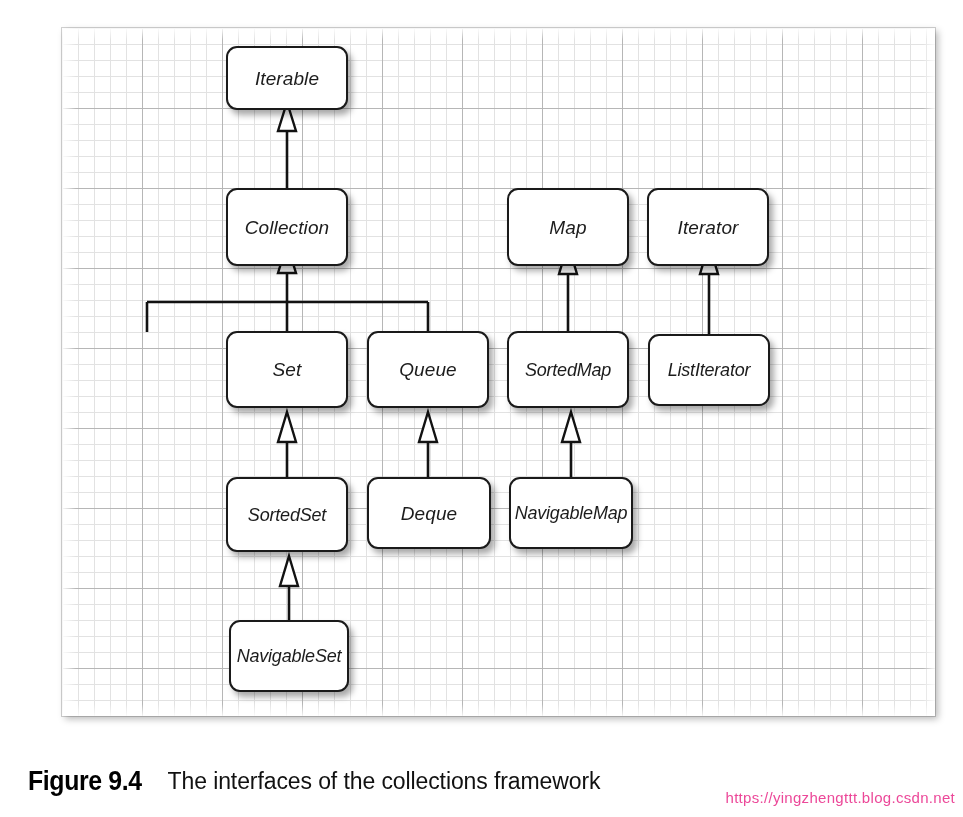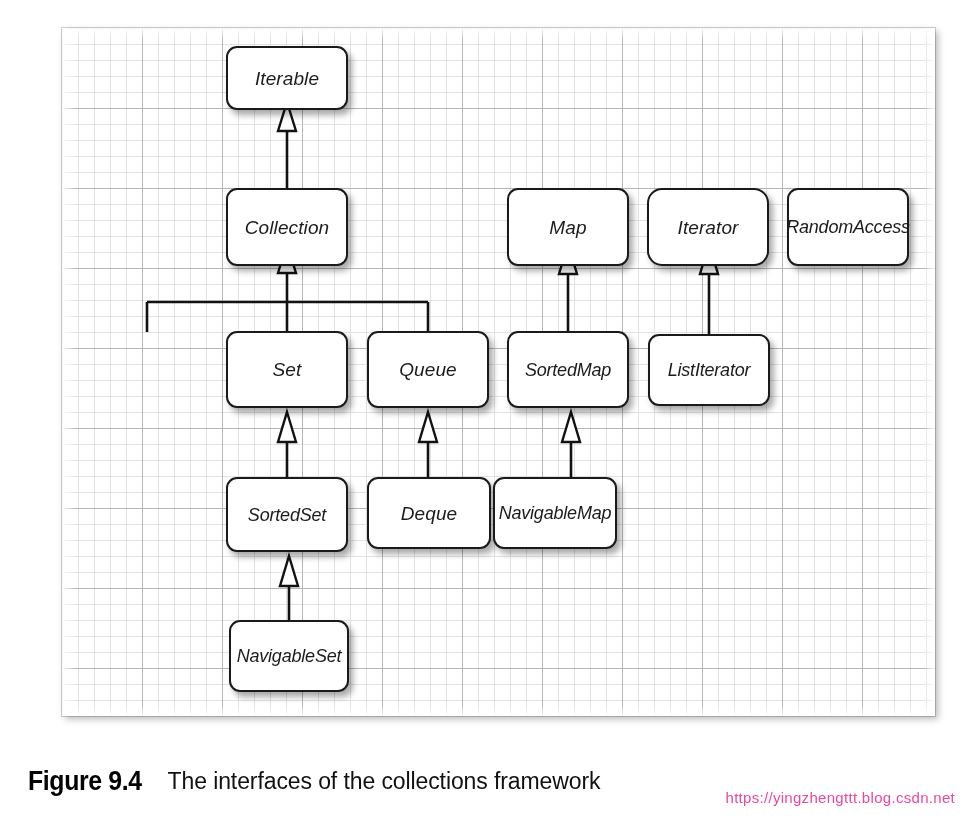--- a/index.html
+++ b/index.html
@@ -206,27 +206,24 @@
   </div>
 
   <div class="iface-box" style="left:164px; top:160px; width:122px; height:78px;border-radius:11px;">
     <span class="iface-label">Collection</span>
   </div>
 
   <div class="iface-box" style="left:445px; top:160px; width:122px; height:78px;">
     <span class="iface-label">Map</span>
   </div>
 
-  <div class="iface-box" style="left:585px; top:160px; width:122px; height:78px;border-radius:15px;">
+  <div class="iface-box" style="left:585px; top:160px; width:122px; height:78px;">
     <span class="iface-label">Iterator</span>
   </div>
 
-  <div class="iface-box" style="left:725px; top:160px; width:122px; height:78px;">
-    <span class="iface-label tight">RandomAccess</span>
-  </div>
 
 
   <div class="iface-box" style="left:164px; top:303px; width:122px; height:77px;">
     <span class="iface-label">Set</span>
   </div>
 
   <div class="iface-box" style="left:305px; top:303px; width:122px; height:77px;">
     <span class="iface-label">Queue</span>
   </div>
 
@@ -239,21 +236,21 @@
   </div>
 
   <div class="iface-box" style="left:164px; top:449px; width:122px; height:75px;">
     <span class="iface-label tight">SortedSet</span>
   </div>
 
   <div class="iface-box" style="left:305px; top:449px; width:124px; height:72px;">
     <span class="iface-label">Deque</span>
   </div>
 
-  <div class="iface-box" style="left:431px; top:449px; width:124px; height:72px;">
+  <div class="iface-box" style="left:447px; top:449px; width:124px; height:72px;">
     <span class="iface-label tight">NavigableMap</span>
   </div>
 
   <div class="iface-box" style="left:167px; top:592px; width:120px; height:72px;">
     <span class="iface-label tight">NavigableSet</span>
   </div>
 
   <div id="panel-vignette"></div>
 </div>
 

